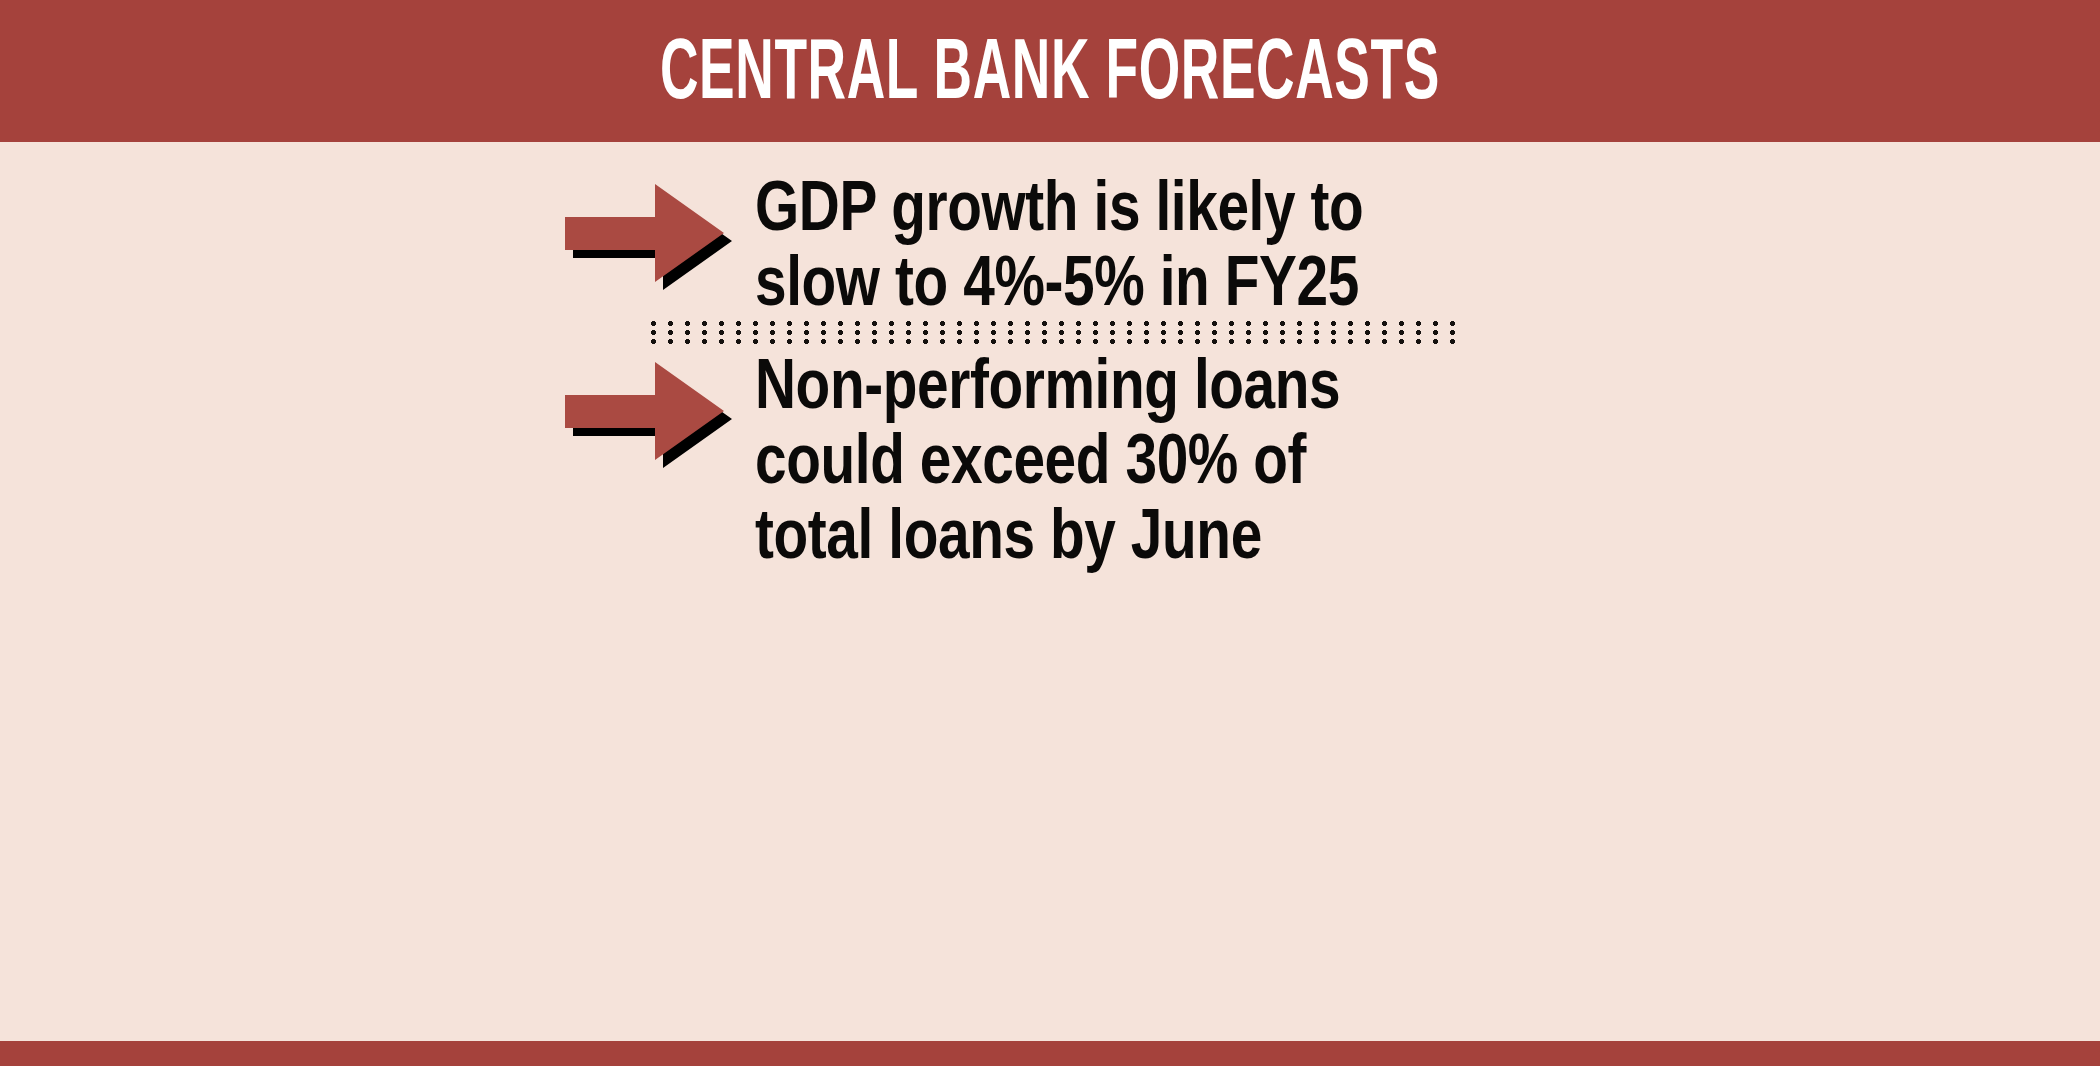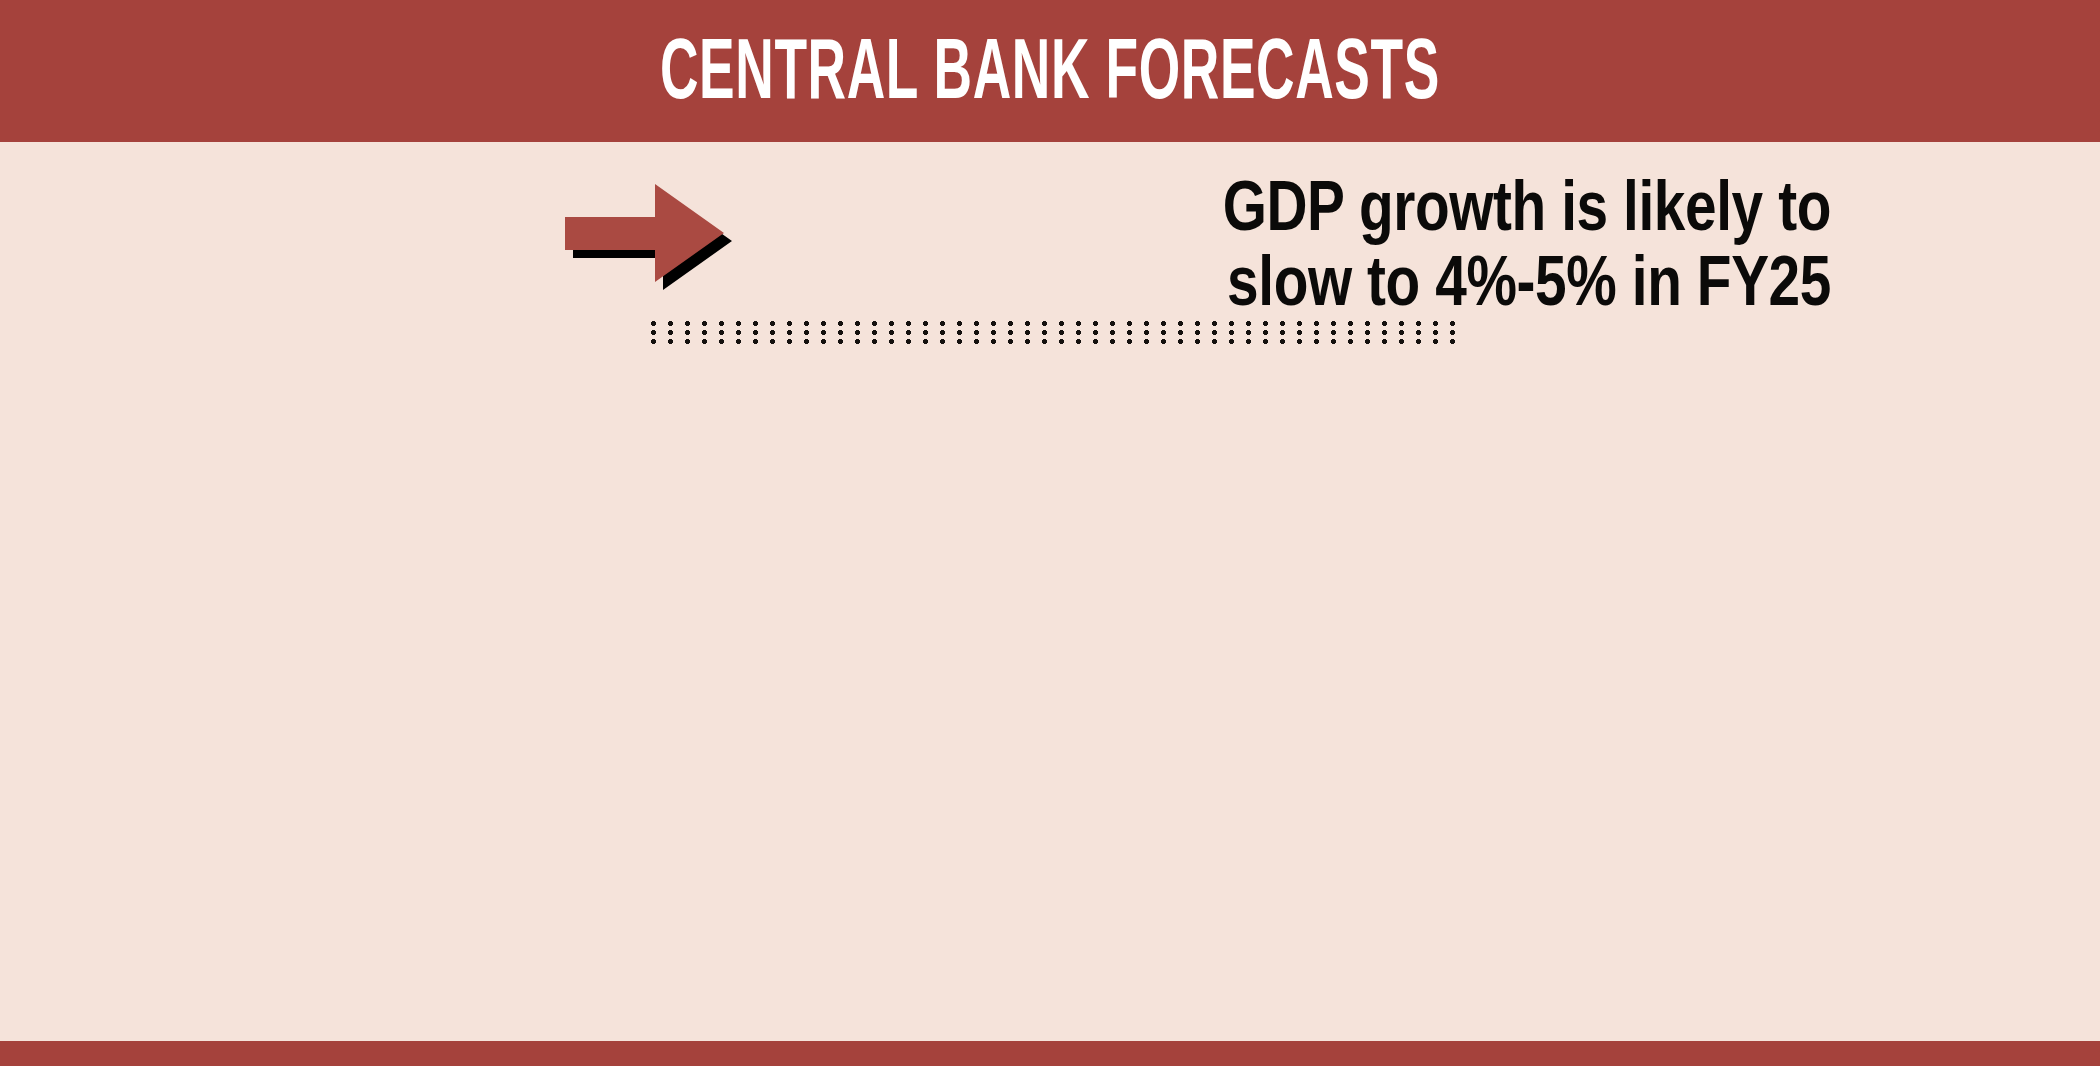--- a/index.html
+++ b/index.html
@@ -61,21 +61,20 @@
   .rows {
     display: flex;
     flex-direction: column;
   }
 
   .bullet-row {
     display: flex;
     align-items: flex-start;
     padding-left: 565px;
     box-sizing: border-box;
-    text-align: right;
   }
 
   
   .arrow-wrap {
     flex: 0 0 190px;
     position: relative;
     height: 110px;
     margin-top: 12px;
   }
 
@@ -154,19 +153,30 @@
 
       <div class="divider-wrap">
         <div class="divider"></div>
       </div>
 
 
       <div class="divider-wrap">
         <div class="divider"></div>
       </div>
 
+      <div class="bullet-row">
+        <div class="arrow-wrap">
+          <svg class="arrow-svg" viewBox="0 0 175 110" xmlns="http://www.w3.org/2000/svg">
+            <polygon points="8,45 8,78 98,78 98,110 167,61 98,12 98,45" fill="#000000"></polygon>
+            <polygon points="0,37 0,70 90,70 90,102 159,53 90,4 90,37" fill="#AA4A42"></polygon>
+          </svg>
+        </div>
+        <div class="bullet-text">Non-performing loans
+could exceed 30% of
+total loans by June</div>
+      </div>
 
     </div>
   </div>
 
   <div class="footer-bar"></div>
 
 </div>
 
 </body></html>

